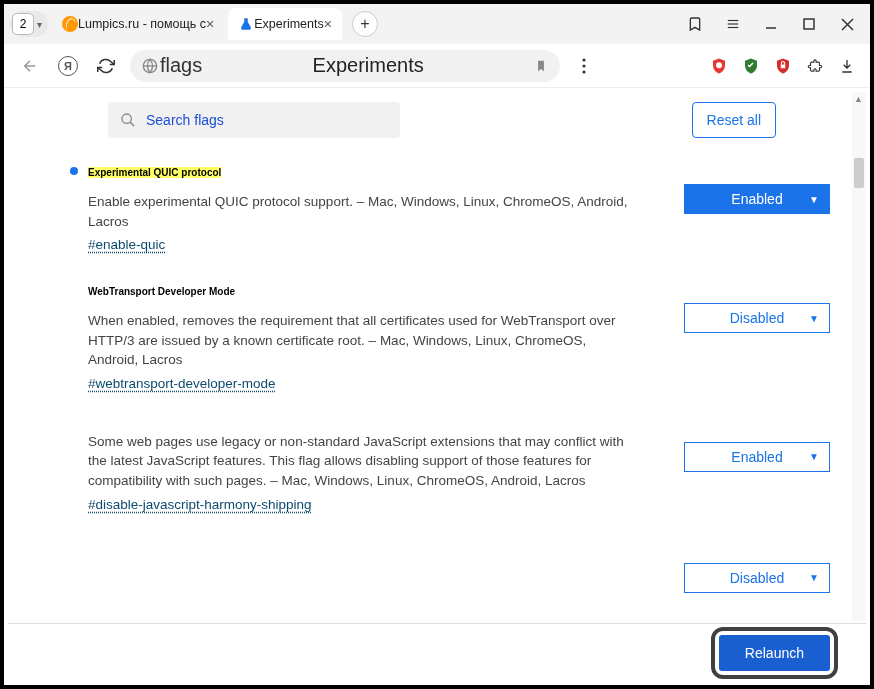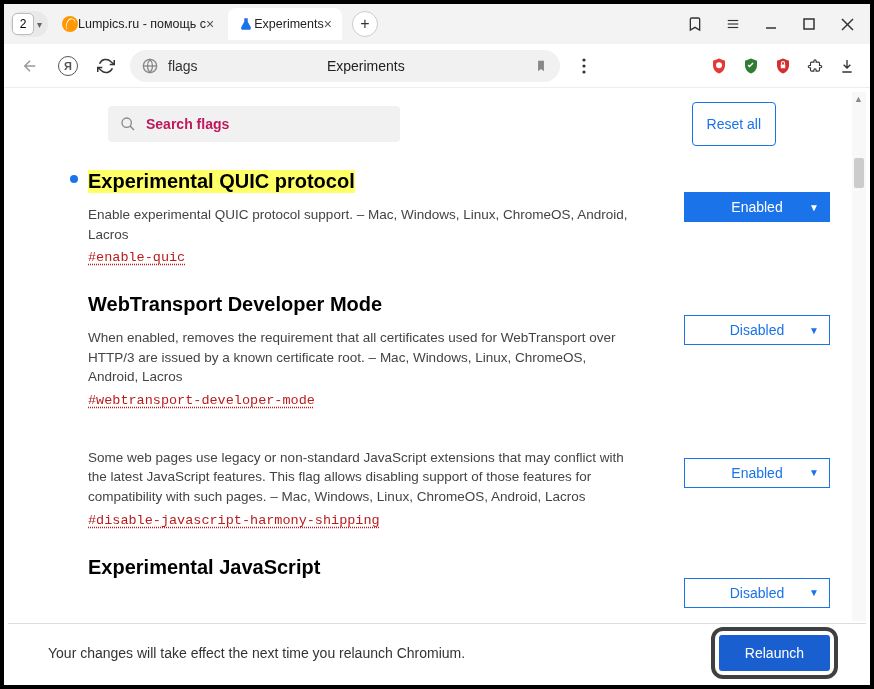--- a/index.html
+++ b/index.html
@@ -18,45 +18,45 @@
   .favicon-orange::after{content:"";position:absolute;top:2px;left:4px;width:8px;height:12px;border:1.5px solid #fff;border-radius:50%;border-right:none;border-bottom:none;transform:rotate(20deg);}
   .favicon-flask { color:#1a73e8; font-size:14px;}
   .newtab { width: 26px; height: 26px; border-radius: 50%; border: 1px solid #ccc; display: flex; align-items: center; justify-content: center; font-size: 16px; color: #333; background:#fff; margin-left:6px;}
   .title-spacer { flex: 1; }
   .title-btn { width: 34px; height: 34px; display: flex; align-items: center; justify-content: center; color: #333; }
 
   
   .addrbar { height: 44px; display: flex; align-items: center; padding: 0 12px; gap: 10px; background:#fff; border-bottom:1px solid #eee;}
   .nav-btn { width: 28px; height: 28px; display: flex; align-items: center; justify-content: center; color: #777; }
   .nav-btn.dark{color:#222;}
-  .addrbox { flex: 0 0 430px; height: 32px; background: #f1f1f1; border-radius: 16px; display: flex; align-items: center; padding: 0 12px; gap: 10px; font-size: 14px; color: #333; }
+  .addrbox { flex: 0 0 430px; height: 32px; background: #f1f1f1; border-radius: 16px; display: flex; align-items: center; padding: 0 12px; gap: 2px; font-size: 20px; color: #333; }
   .addrbox .title { flex: 1; color: #222; }
   .addrbox .flags { color:#333; }
   .addr-spacer { flex:1; }
   .ya-icon{width:20px;height:20px;border:1.5px solid #555;border-radius:50%;display:flex;align-items:center;justify-content:center;font-size:11px;font-weight:bold;color:#555;}
   .ext-icon{width:22px;height:22px;display:flex;align-items:center;justify-content:center;}
 
   
   .content { position: absolute; top: 88px; left: 4px; right: 4px; bottom: 64px; overflow: hidden; }
   .scroll-track{position:absolute;right:0;top:0;width:14px;bottom:0;background:#f8f8f8;}
   .scroll-up{position:absolute;top:2px;left:2px;font-size:9px;color:#888;}
   .scroll-thumb{position:absolute;top:66px;left:2px;width:10px;height:30px;background:#ccc;border-radius:2px;}
 
   .searchrow { display: flex; align-items: center; padding: 10px 90px 14px 100px; gap: 12px; }
-  .searchbox { flex: 1; max-width:580px; height: 36px; background: #f1f1f1; border-radius: 4px; display: flex; align-items: center; padding: 0 12px; gap: 10px; color: #be185d; font-size: 14px; font-weight: bold; }
-  .reset-btn { height: 44px; padding: 0 14px; border: 1px solid #1a73e8; color: #1a73e8; background: #fff; border-radius: 4px; font-size: 14px; display:flex;align-items:center;}
+  .searchbox { flex: 1; max-width:580px; height: 36px; background: #f1f1f1; border-radius: 4px; display: flex; align-items: center; padding: 0 12px; gap: 10px; color: #1d4ed8; font-size: 14px; }
+  .reset-btn { height: 36px; padding: 0 14px; border: 1px solid #1a73e8; color: #1a73e8; background: #fff; border-radius: 4px; font-size: 14px; display:flex;align-items:center;}
 
   .flaglist { padding: 0 36px 0 66px; }
   .flag { position: relative; padding: 10px 0 18px 14px; display:flex; gap:20px; align-items:flex-start;}
   .flag-left{flex:1;}
-  .flag-title { font-size: 20px; font-weight: 600; color: #000; display:inline-block;}
+  .flag-title { font-size: 10px; font-weight: 600; color: #000; display:inline-block;}
   .flag-title.hl { background: #ffff66; }
   .flag-dot { position: absolute; left: -4px; top: 15px; width: 8px; height: 8px; background: #1a73e8; border-radius: 50%; }
   .flag-desc { font-size: 13.5px; color: #444; margin-top: 12px; line-height: 1.45; max-width:540px;}
-  .flag-anchor { font-size: 13.5px; color: #b91c1c; text-decoration: dotted underline; text-underline-offset:3px; display: inline-block; margin-top: 6px; font-family: Liberation Mono, monospace; }
+  .flag-anchor { font-size: 13.5px; color: #0c4a6e; text-decoration: dotted underline; text-underline-offset:3px; display: inline-block; margin-top: 6px; }
   .flag-select { width: 146px; height: 30px; border: 1px solid #1a73e8; background: #fff; color: #1a73e8; font-size: 14px; display: flex; align-items: center; justify-content: center; gap: 24px; margin-top:22px; position:relative;}
   .flag-select.filled { background: #1a73e8; color: #fff; }
   .flag-select .chev{position:absolute;right:10px;font-size:10px;}
 
   
   .footer { position: absolute; bottom: 4px; left: 4px; right: 4px; height: 58px; background: #fff; border-top: 1px solid #ddd; display: flex; align-items: center; padding: 0 28px 0 40px; font-size: 14px; color: #333; }
   .footer-spacer { flex: 1; }
   .relaunch-wrap { border: 4px solid #404040; border-radius: 12px; padding: 4px; }
   .relaunch-btn { background: #1a5fd0; color: #fff; border: none; padding: 10px 26px; font-size: 14px; border-radius: 3px; }
 
@@ -233,35 +233,33 @@
       <a class="flag-anchor">#disable-javascript-harmony-shipping</a>
     </div>
     <div class="flag-select ">
       <span>Enabled</span>
       <span class="chev">▼</span>
     </div>
       </div>
       <div class="flag">
 
     <div class="flag-left">
-      <span class="flag-title ">Experimental JavaScript</span>
       
     </div>
     <div class="flag-select ">
       <span>Disabled</span>
       <span class="chev">▼</span>
     </div>
       </div>
     </div>
 
   <div class="scroll-track">
     <span class="scroll-up">▲</span>
     <div class="scroll-thumb"></div>
   </div>
 </div>
 
 <div class="footer">
-  <span>Your changes will take effect the next time you relaunch Chromium.</span>
   <div class="footer-spacer"></div>
   <div class="relaunch-wrap">
     <button class="relaunch-btn">Relaunch</button>
   </div>
 </div>
 
 </body></html>

